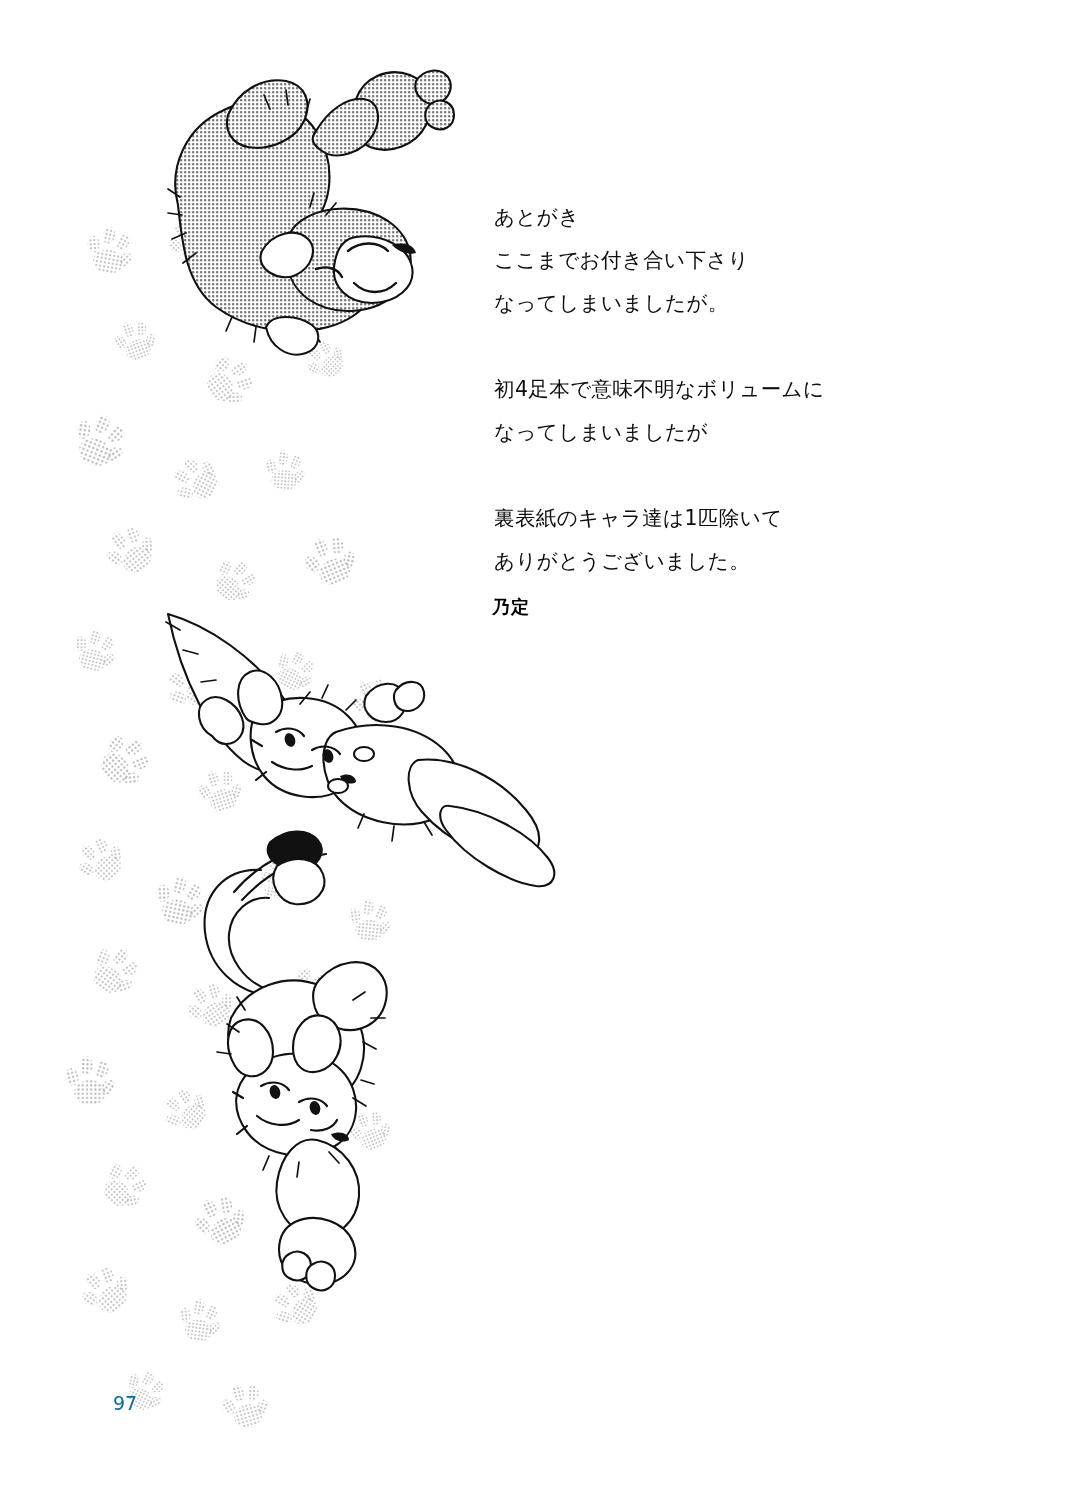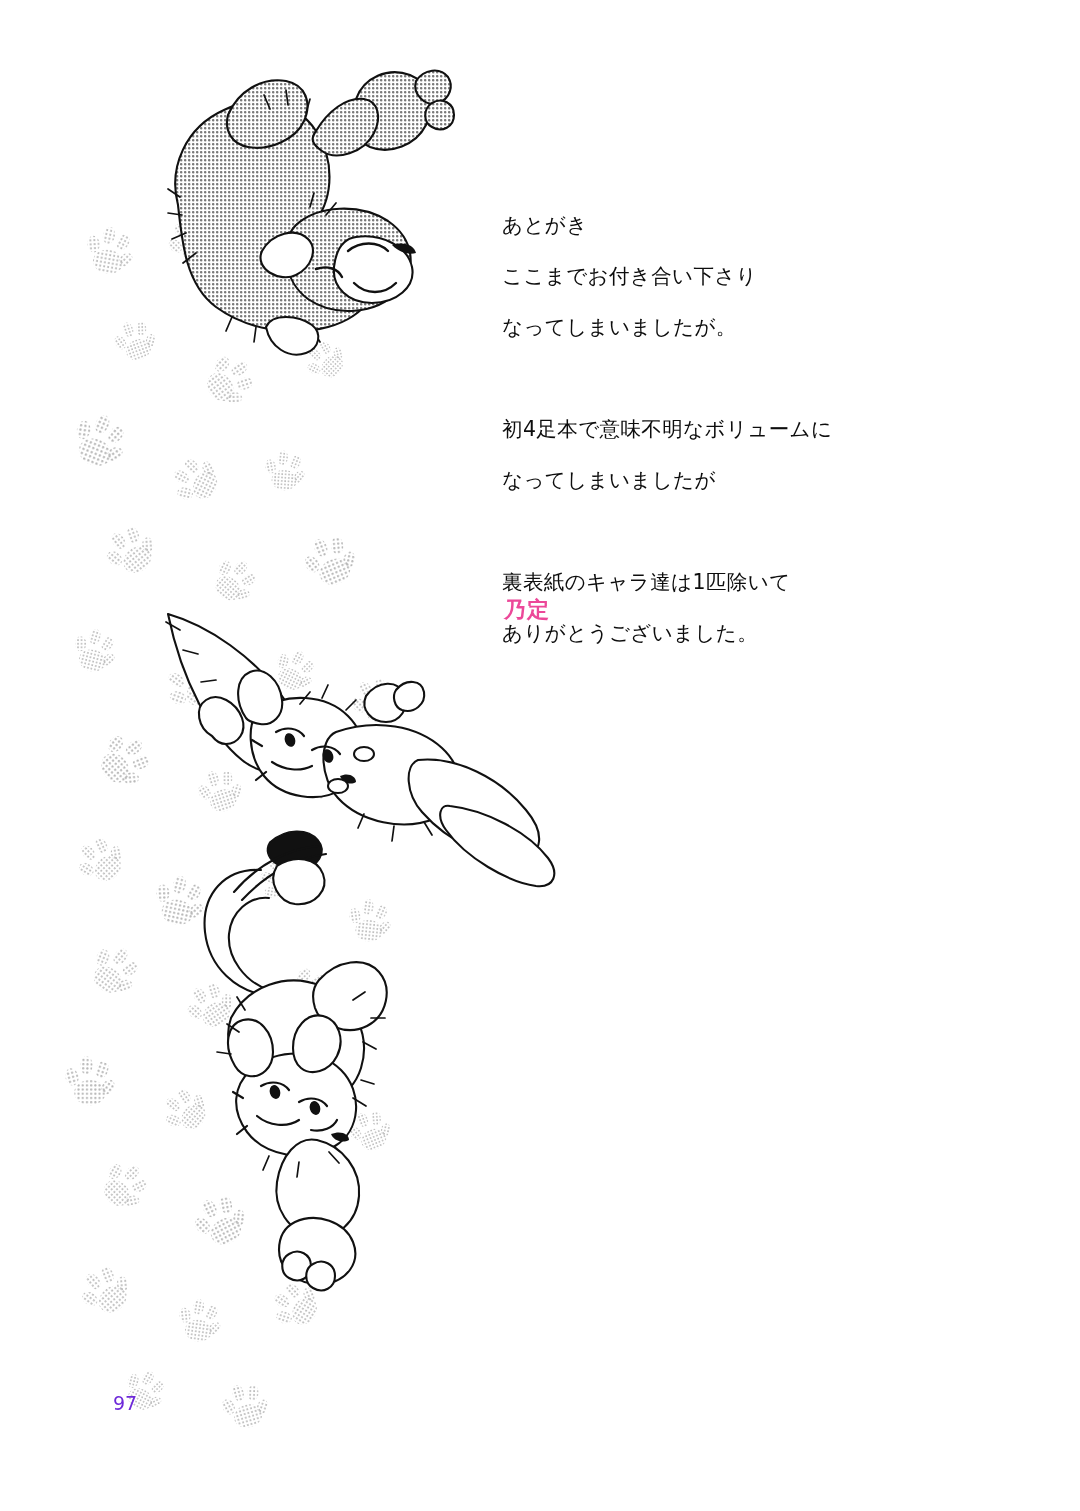--- a/index.html
+++ b/index.html
@@ -27,45 +27,45 @@
     position: absolute;
     left: 486px;
     top: 192px;
     width: 420px;
     font-size: 20.5px;
     line-height: 35px;
     letter-spacing: 0.4px;
     color: #0d0d0d;
   }
   .afterword p {
-    margin: 16px;
+    margin: 8px;
   }
   .afterword .para-gap {
     height: 35px;
   }
   .afterword .bold {
     font-weight: normal;
   }
   .sig {
     position: absolute;
-    left: 504px;
+    left: 492px;
     top: 595px;
-    font-size: 22px;
+    font-size: 18px;
     font-weight: bold;
     letter-spacing: 1px;
-    color: #ec4899;
+    color: #000000;
   }
 
   
   .page-number {
     position: absolute;
     left: 113px;
     top: 1392px;
     font-size: 19px;
-    color: #6d28d9;
+    color: #0369a1;
     font-family: "DejaVu Sans", "Liberation Sans", sans-serif;
   }
 
   
   .art {
     position: absolute;
     pointer-events: none;
   }
 
   .paw-field {

